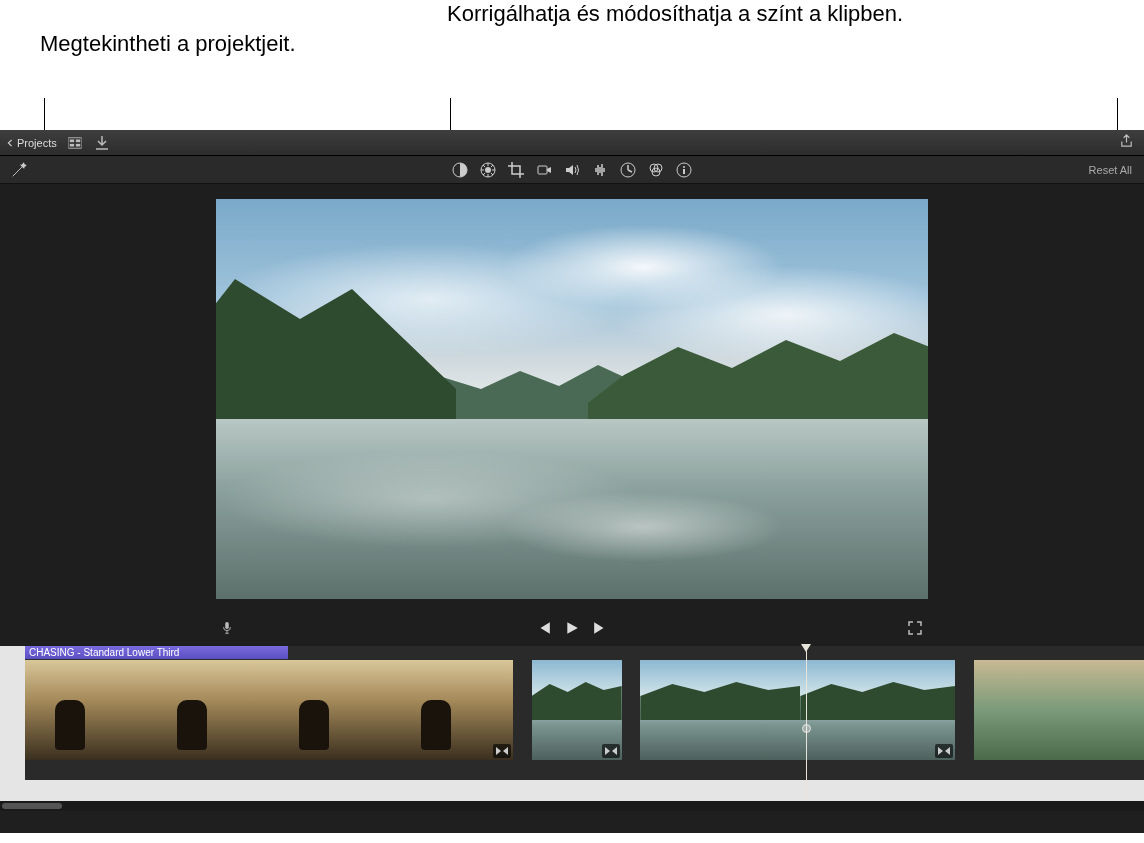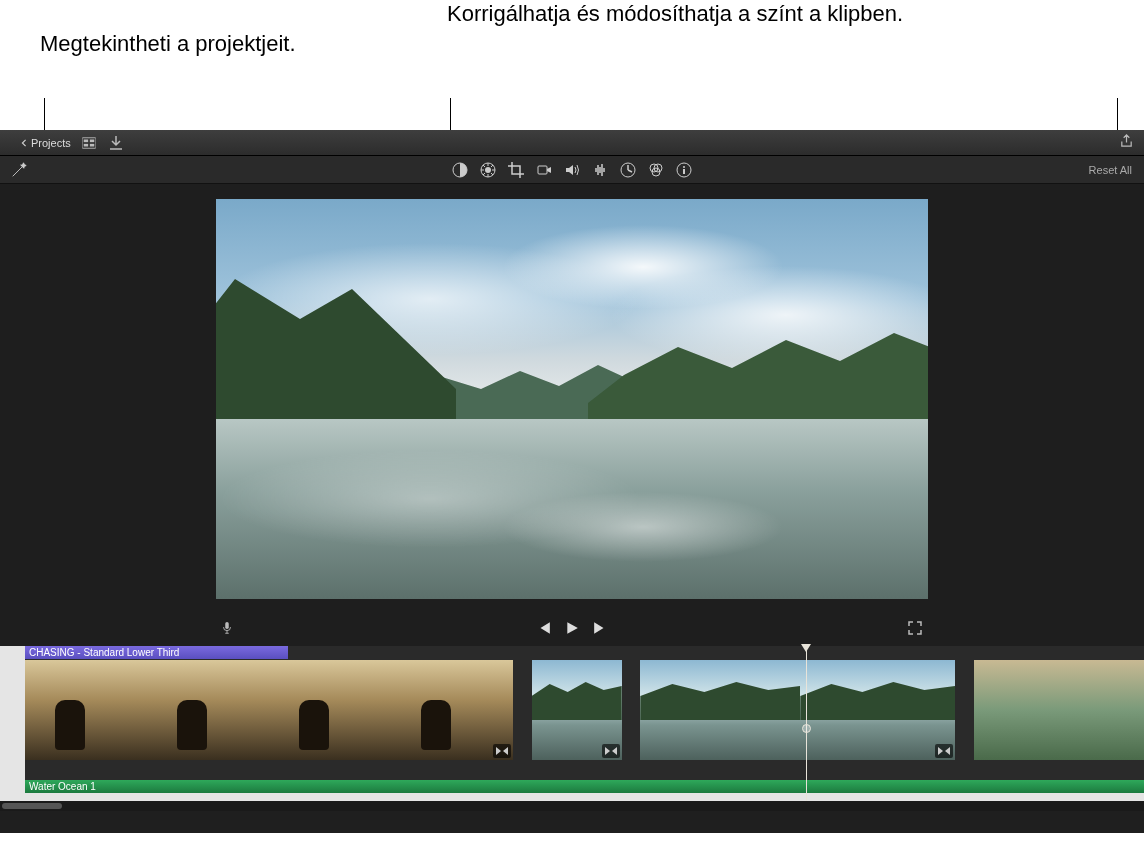--- a/index.html
+++ b/index.html
@@ -31,21 +31,21 @@
   .top-bar {
     height: 26px;
     background: linear-gradient(#3e3e3e,#2c2c2c);
     border-bottom: 1px solid #000;
     display: flex;
     align-items: center;
     font-size: 11px;
     color: #ddd;
     position: relative;
   }
-  .top-left { display:flex; align-items:center; gap:10px; padding-left:6px;margin-left:14px;}
+  .top-left { display:flex; align-items:center; gap:10px; padding-left:6px;}
   .projects-btn { display:flex; align-items:center; gap:3px; cursor:pointer;}
   .tb-icon { width:17px; height:14px; display:flex; align-items:center; justify-content:center; color:#bbb;}
   .tb-icon svg { width:14px; height:14px; }
   .top-center { position:absolute; left:0; right:0; text-align:center; pointer-events:none; font-size:12px; color:#ddd;}
   .top-right { margin-left:auto; padding-right:10px; display:flex; align-items:center;}
   .share-icon svg { width:15px; height:15px; }
   .adjust-bar {
     height: 28px;
     background: #2a2a2a;
     display:flex;
@@ -329,23 +329,20 @@
             <div class="mtn-th"></div>
             <div class="trans-badge"></div>
           </div>
       </div>
       <div class="gap"></div>
       <div class="thumb-group">
         <div class="thumb t3" style="width:170px;"></div>
       </div>
     </div>
     <div class="spacer-track"></div>
-    <div class="audio-track">
-      <div class="audio-clip">Water Ocean 1</div>
-    </div>
     <div class="playhead">
       <div class="playhead-dot"></div>
     </div>
     <div class="tl-scroll">
       <div class="tl-scroll-thumb"></div>
     </div>
   </div>
 
 </div>
 

